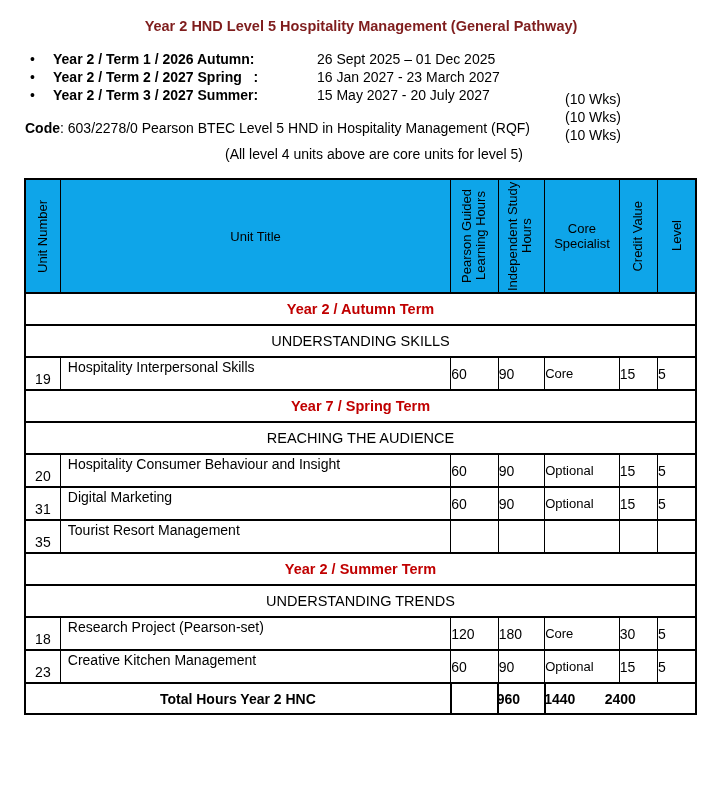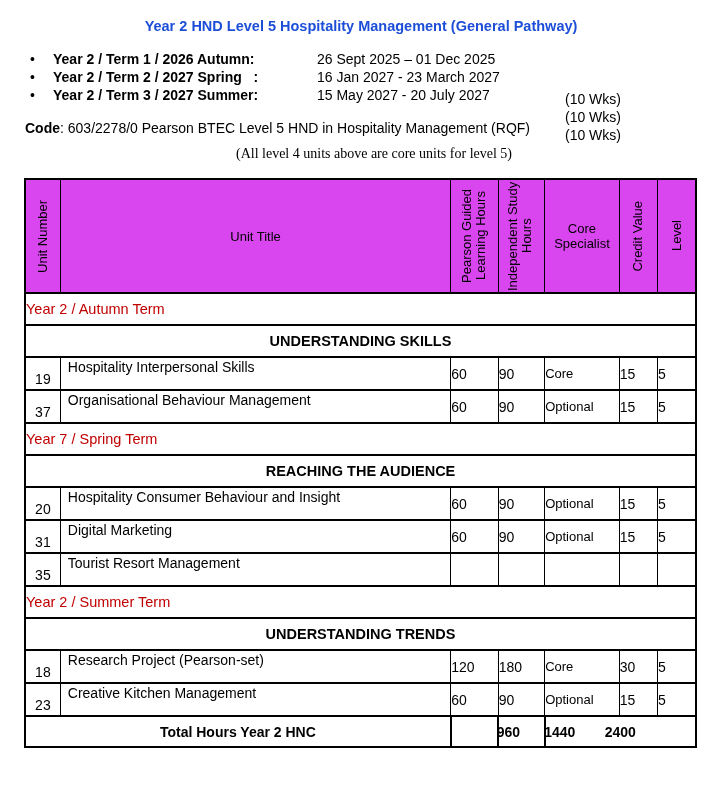--- a/index.html
+++ b/index.html
@@ -1,42 +1,42 @@
 <!DOCTYPE html>
 <html><head>
 <meta charset="utf-8">
 <style>
   html, body { margin:0; padding:0; background:#ffffff; }
   body { width:722px; height:788px; position:relative; font-family:"Liberation Sans", sans-serif; color:#000; overflow:hidden; }
-  .title { position:absolute; left:0; width:722px; top:18px; text-align:center; font-weight:bold; color:#1d4ed8; font-size:14.5px; }
+  .title { position:absolute; left:0; width:722px; top:18px; text-align:center; font-weight:bold; color:#7f1d1d; font-size:14.5px; }
   .terms { position:absolute; left:30px; top:50px; font-size:14px; line-height:18px; }
   .term-row { position:relative; height:18px; width:660px; }
   .bullet { position:absolute; left:0; top:0; }
   .term-label { position:absolute; left:23px; font-weight:bold; }
   .term-dates { position:absolute; left:287px; }
   .term-weeks { position:absolute; left:535px;margin-top:40px; }
   .code { position:absolute; left:25px; top:120px; font-size:14px; }
   .code b { font-weight:bold; }
-  .note { position:absolute; left:0; width:722px; text-align:center; top:146px; font-size:14px;font-family:Liberation Serif, serif; }
+  .note { position:absolute; left:0; width:722px; text-align:center; top:146px; font-size:14px; }
   .note span { position:relative; left:13px; }
 
   table.units { position:absolute; left:24px; top:178px; border-collapse:collapse; width:673px; table-layout:fixed; font-size:14px; }
   table.units td, table.units th { border:1px solid #000; padding:0; }
   table.units { border:2px solid #000; }
-  th { background:#d946ef; font-weight:normal; height:112px; border-bottom:2px solid #000 !important; }
+  th { background:#0ea5e9; font-weight:normal; height:112px; border-bottom:2px solid #000 !important; }
   .vert { writing-mode:vertical-rl; transform:rotate(180deg); font-size:13px; line-height:14px; margin:auto; text-align:center; }
   .c-num { width:35px; }
   .c-title { width:387px; }
   .c-pg { width:47px; }
   .c-ind { width:46px; }
   .c-core { width:74px; }
   .c-cred { width:38px; }
   .c-lvl { width:38px; }
-  tr.term td { height:30px; font-weight:normal; color:#c00000; font-size:14.5px; border-top:2px solid #000; border-bottom:2px solid #000; }
-  tr.group td { height:30px; text-align:center; font-weight:bold; font-size:14.5px; border-bottom:2px solid #000; }
+  tr.term td { height:30px; text-align:center; font-weight:bold; color:#c00000; font-size:14.5px; border-top:2px solid #000; border-bottom:2px solid #000; }
+  tr.group td { height:30px; text-align:center; font-weight:normal; font-size:14.5px; border-bottom:2px solid #000; }
   tr.unit td { height:29px; border-bottom:2px solid #000; }
   td.num { text-align:center; vertical-align:bottom; padding-bottom:2px !important; }
   td.utitle { vertical-align:top; padding-left:7px !important; padding-top:1px !important; }
   td.val { text-align:left; vertical-align:middle; }
   td.val.small { font-size:13px; }
   tr.total td { height:29px; font-weight:bold; text-align:center; }
   tr.total td.tt { border-right:2px solid #000; }
   tr.total td.b { border-right:2px solid #000;padding-left:45px; }
 </style>
 </head>
@@ -110,29 +110,20 @@
       </tr>
   <tr class="unit">
     <td class="num">19</td>
     <td class="utitle">Hospitality Interpersonal Skills</td>
     <td class="val">60</td>
     <td class="val">90</td>
     <td class="val small">Core</td>
     <td class="val">15</td>
     <td class="val">5</td>
   </tr>
-  <tr class="unit">
-    <td class="num">37</td>
-    <td class="utitle">Organisational Behaviour Management</td>
-    <td class="val">60</td>
-    <td class="val">90</td>
-    <td class="val small">Optional</td>
-    <td class="val">15</td>
-    <td class="val">5</td>
-  </tr>
 
   <tr class="term">
         <td colspan="7">Year 7 / Spring Term</td>
       </tr>
   <tr class="group">
         <td colspan="7">REACHING THE AUDIENCE</td>
       </tr>
   <tr class="unit">
     <td class="num">20</td>
     <td class="utitle">Hospitality Consumer Behaviour and Insight</td>

